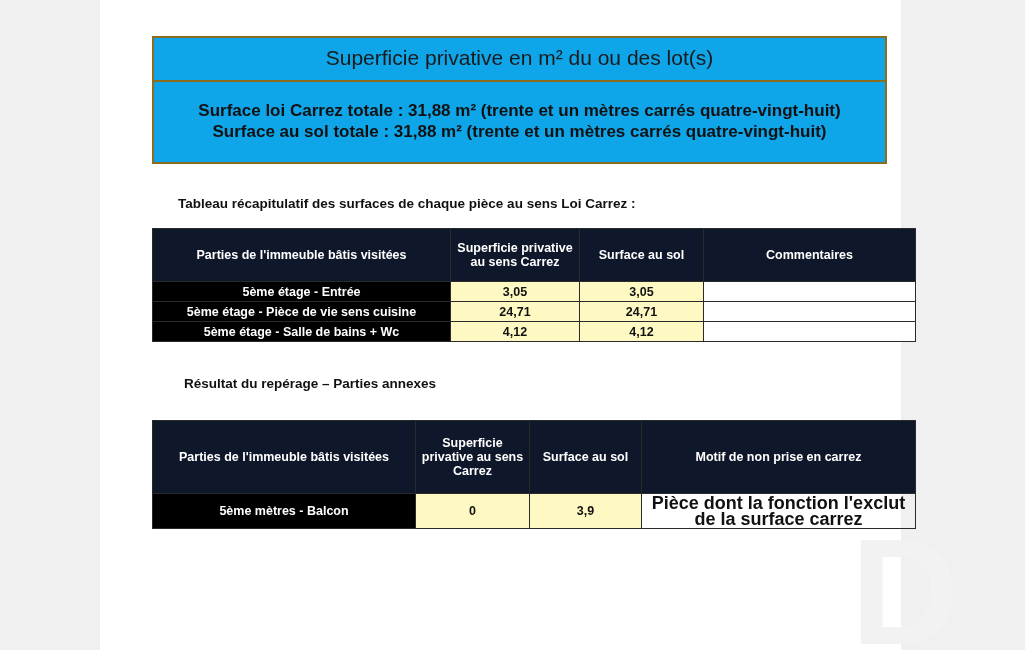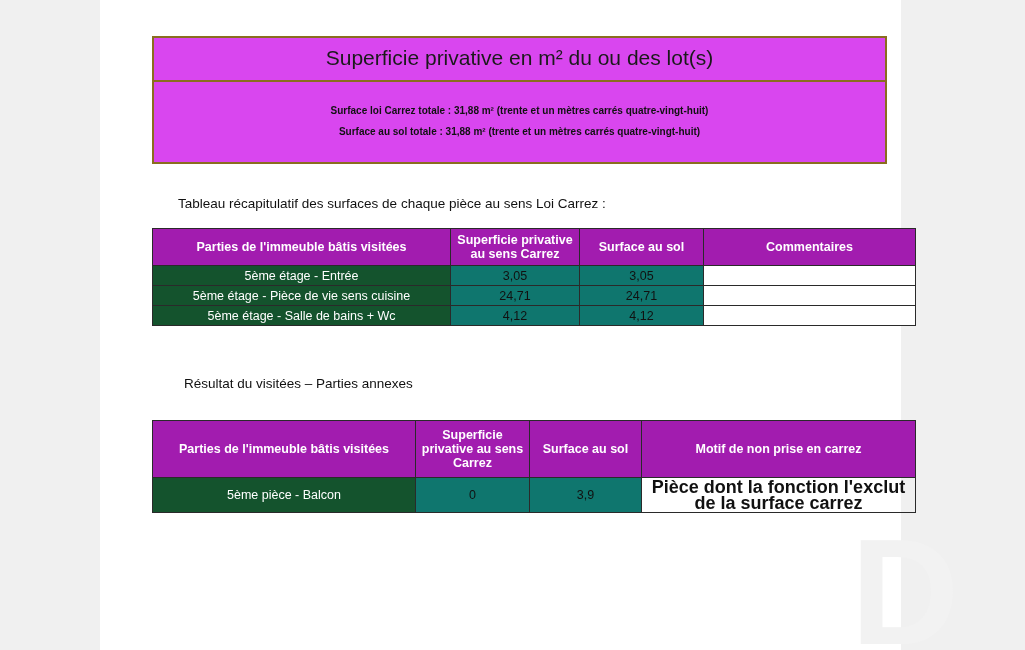--- a/index.html
+++ b/index.html
@@ -50,85 +50,85 @@
   }
 
   
   .header-box {
     position: absolute;
     left: 52px;
     top: 36px;
     width: 735px;
     border: 2px solid #8a6d1f;
     box-sizing: border-box;
-    background: #d946ef;
+    background: #0ea5e9;
   }
   .header-title {
     text-align: center;
     font-size: 21px;
     color: #1a1a1a;
     padding: 8px 4px 10px;
     border-bottom: 2px solid #8a6d1f;
     font-weight: normal;
   }
   .header-body {
     padding: 18px 10px 20px;
     text-align: center;
   }
   .header-body div {
-    font-size: 10px;
+    font-size: 17px;
     font-weight: bold;
     color: #111;
     line-height: 21px;
   }
 
   
   .caption {
     position: absolute;
     font-size: 13.5px;
-    font-weight: normal;
+    font-weight: bold;
     color: #111;
   }
   .caption-1 { left: 78px; top: 196px; }
   .caption-2 { left: 84px; top: 376px; }
 
   
   table {
     border-collapse: collapse;
     position: absolute;
     table-layout: fixed;
   }
   table, th, td {
     border: 1px solid #2a2a2a;
   }
   th {
-    background: #a21caf;
+    background: #0f172a;
     color: #ffffff;
     font-size: 12.5px;
     font-weight: bold;
     line-height: 14px;
-    padding: 4px 3px;
+    padding: 12px 3px;
     text-align: center;
     vertical-align: middle;
   }
   td {
     font-size: 12.5px;
     text-align: center;
     vertical-align: middle;
     padding: 1px 2px;
     color: #111;
   }
   td.rowhead {
-    background: #14532d;
+    background: #000000;
     color: #ffffff;
-    font-weight: normal;
+    font-weight: bold;
   }
   td.num {
-    font-weight: normal;
-    background: #0f766e;
+    font-weight: bold;
+    background: #fef9c3;
   }
   td.blank { background: #ffffff; }
 
   
   #table-carrez {
     left: 52px;
     top: 228px;
     width: 735px;
   }
   #table-carrez th:nth-child(1) { width: 291px; }
@@ -203,34 +203,34 @@
       </tr>
       <tr>
         <td class="rowhead">5ème étage - Salle de bains + Wc</td>
         <td class="num">4,12</td>
         <td class="num">4,12</td>
         <td class="blank"></td>
       </tr>
     </tbody>
   </table>
 
-  <div class="caption caption-2">Résultat du visitées – Parties annexes</div>
+  <div class="caption caption-2">Résultat du repérage – Parties annexes</div>
 
   <table id="table-annexes">
     <thead>
       <tr>
         <th>Parties de l'immeuble bâtis visitées</th>
         <th>Superficie privative au sens Carrez</th>
         <th>Surface au sol</th>
         <th>Motif de non prise en carrez</th>
       </tr>
     </thead>
     <tbody>
       <tr>
-        <td class="rowhead">5ème pièce - Balcon</td>
+        <td class="rowhead">5ème mètres - Balcon</td>
         <td class="num">0</td>
         <td class="num">3,9</td>
         <td class="reason">Pièce dont la fonction l'exclut de la surface carrez</td>
       </tr>
     </tbody>
   </table>
 
 </div>
 
 </body></html>

